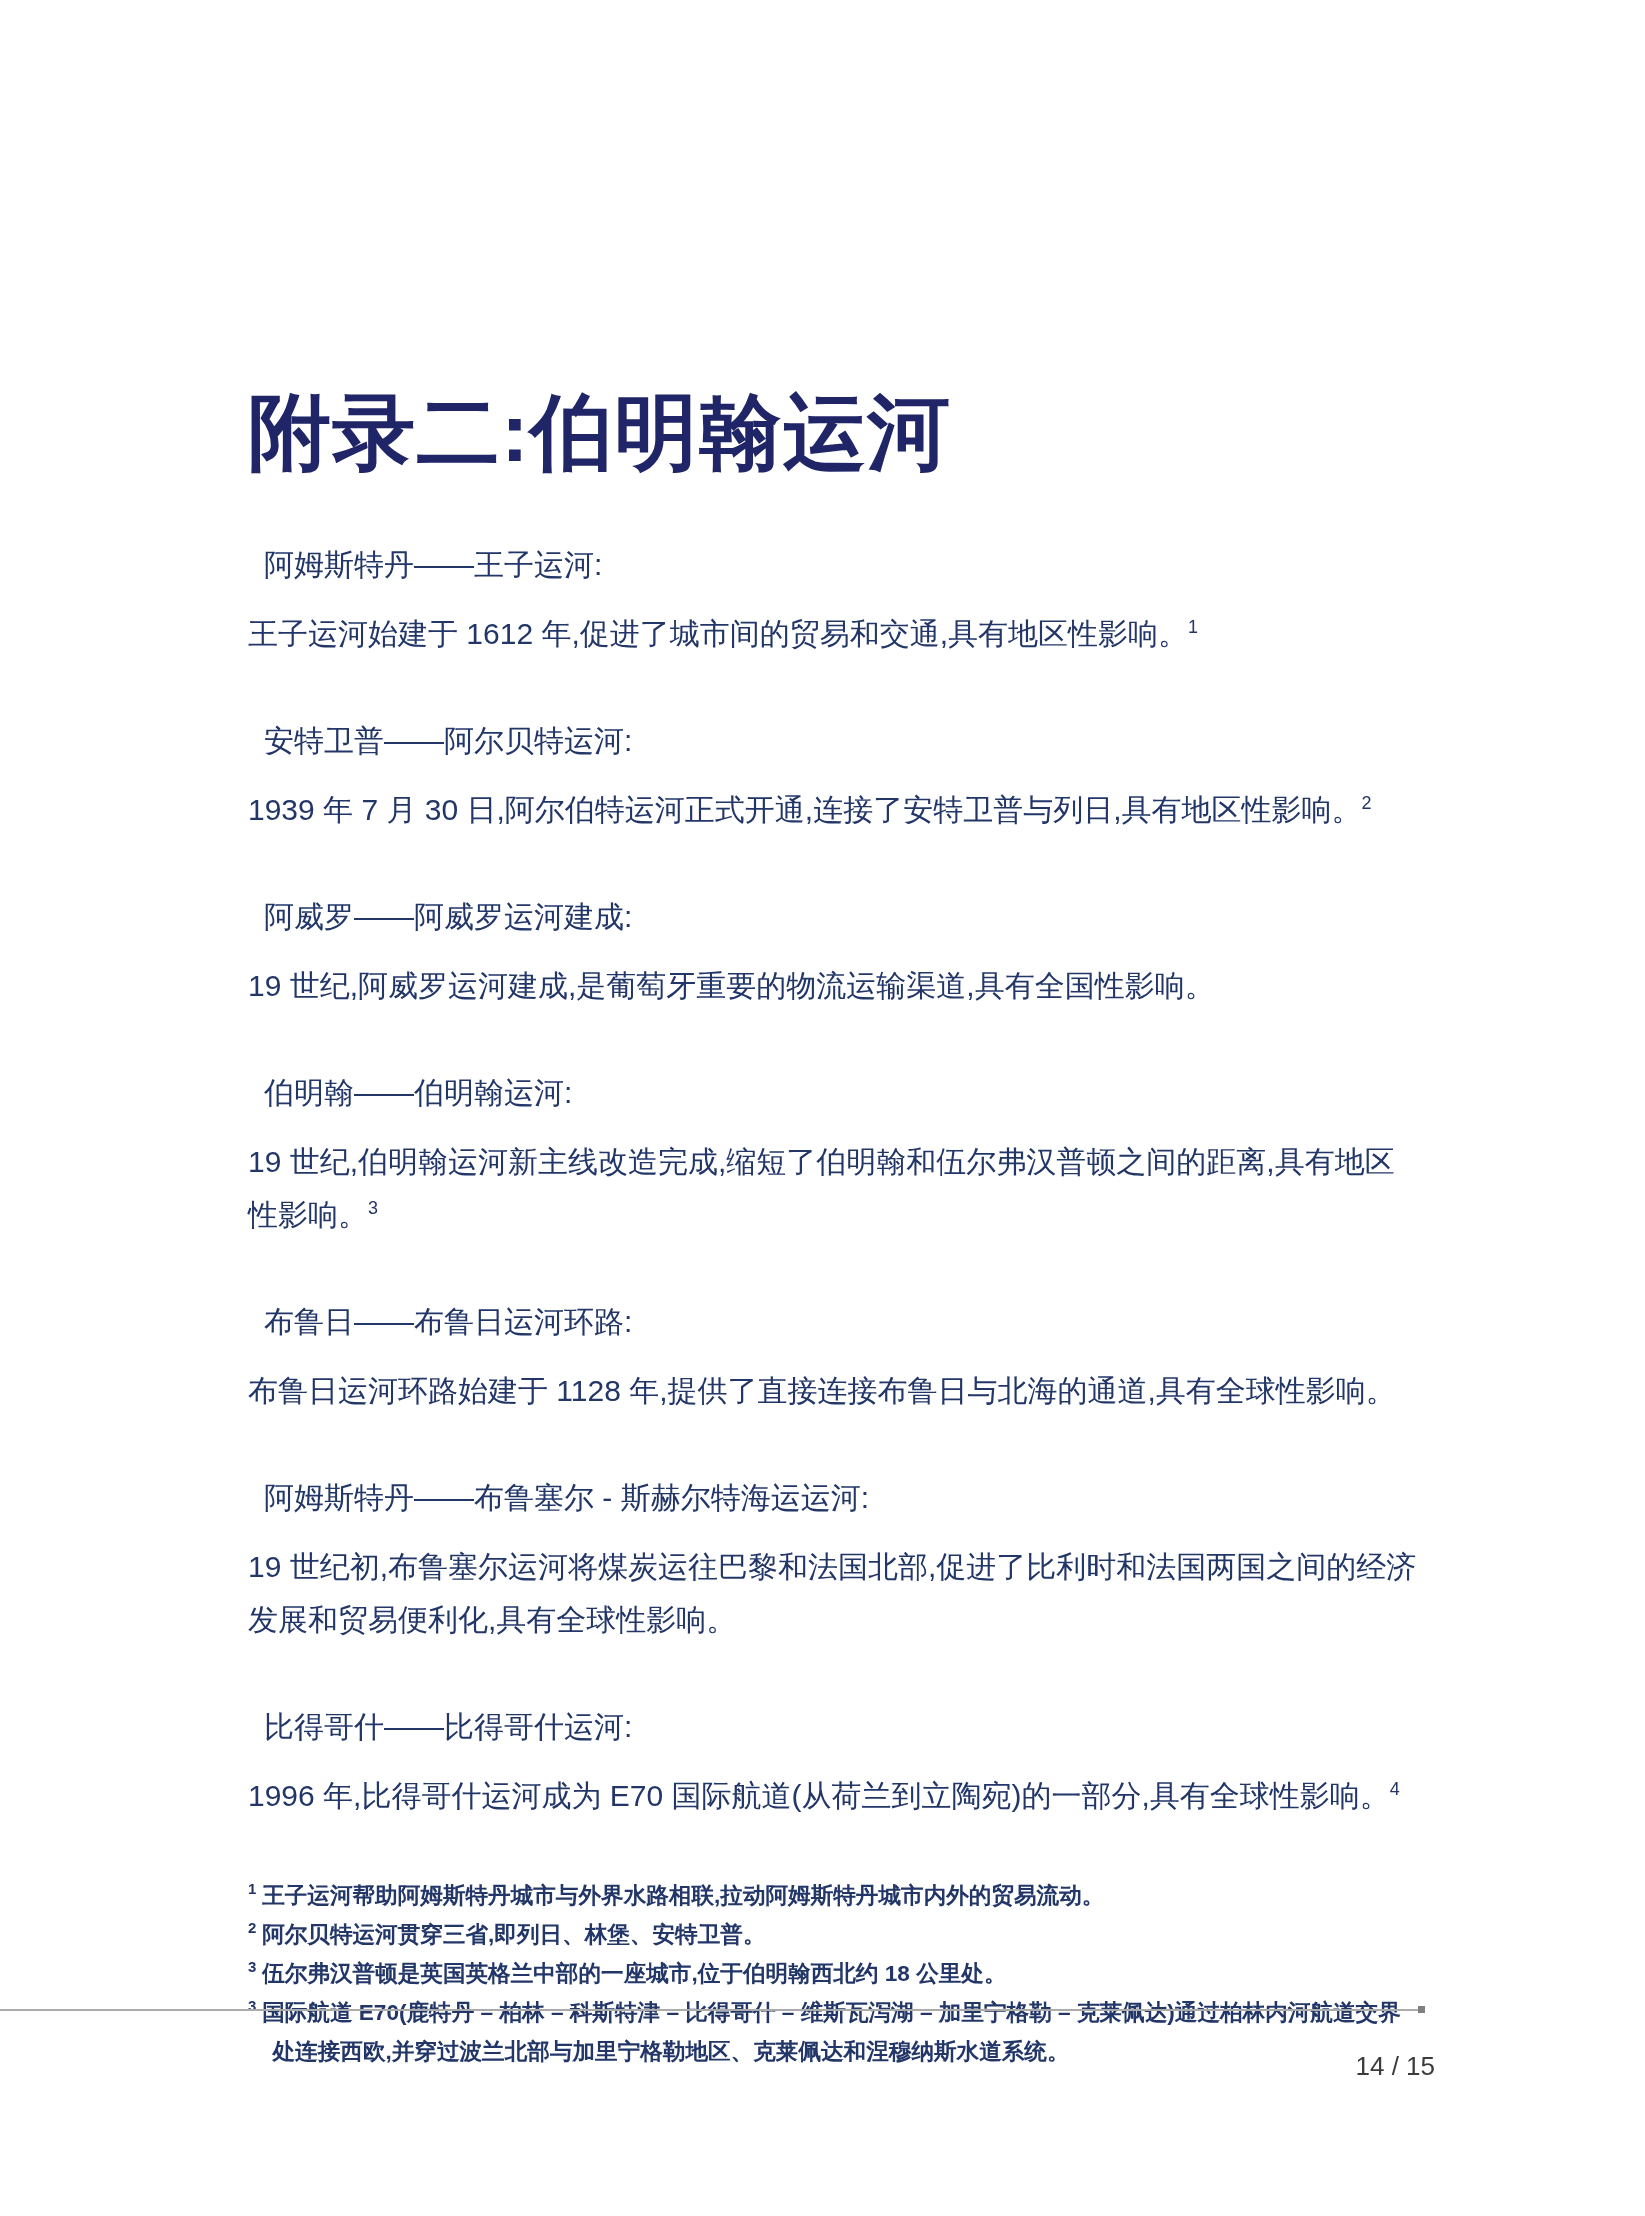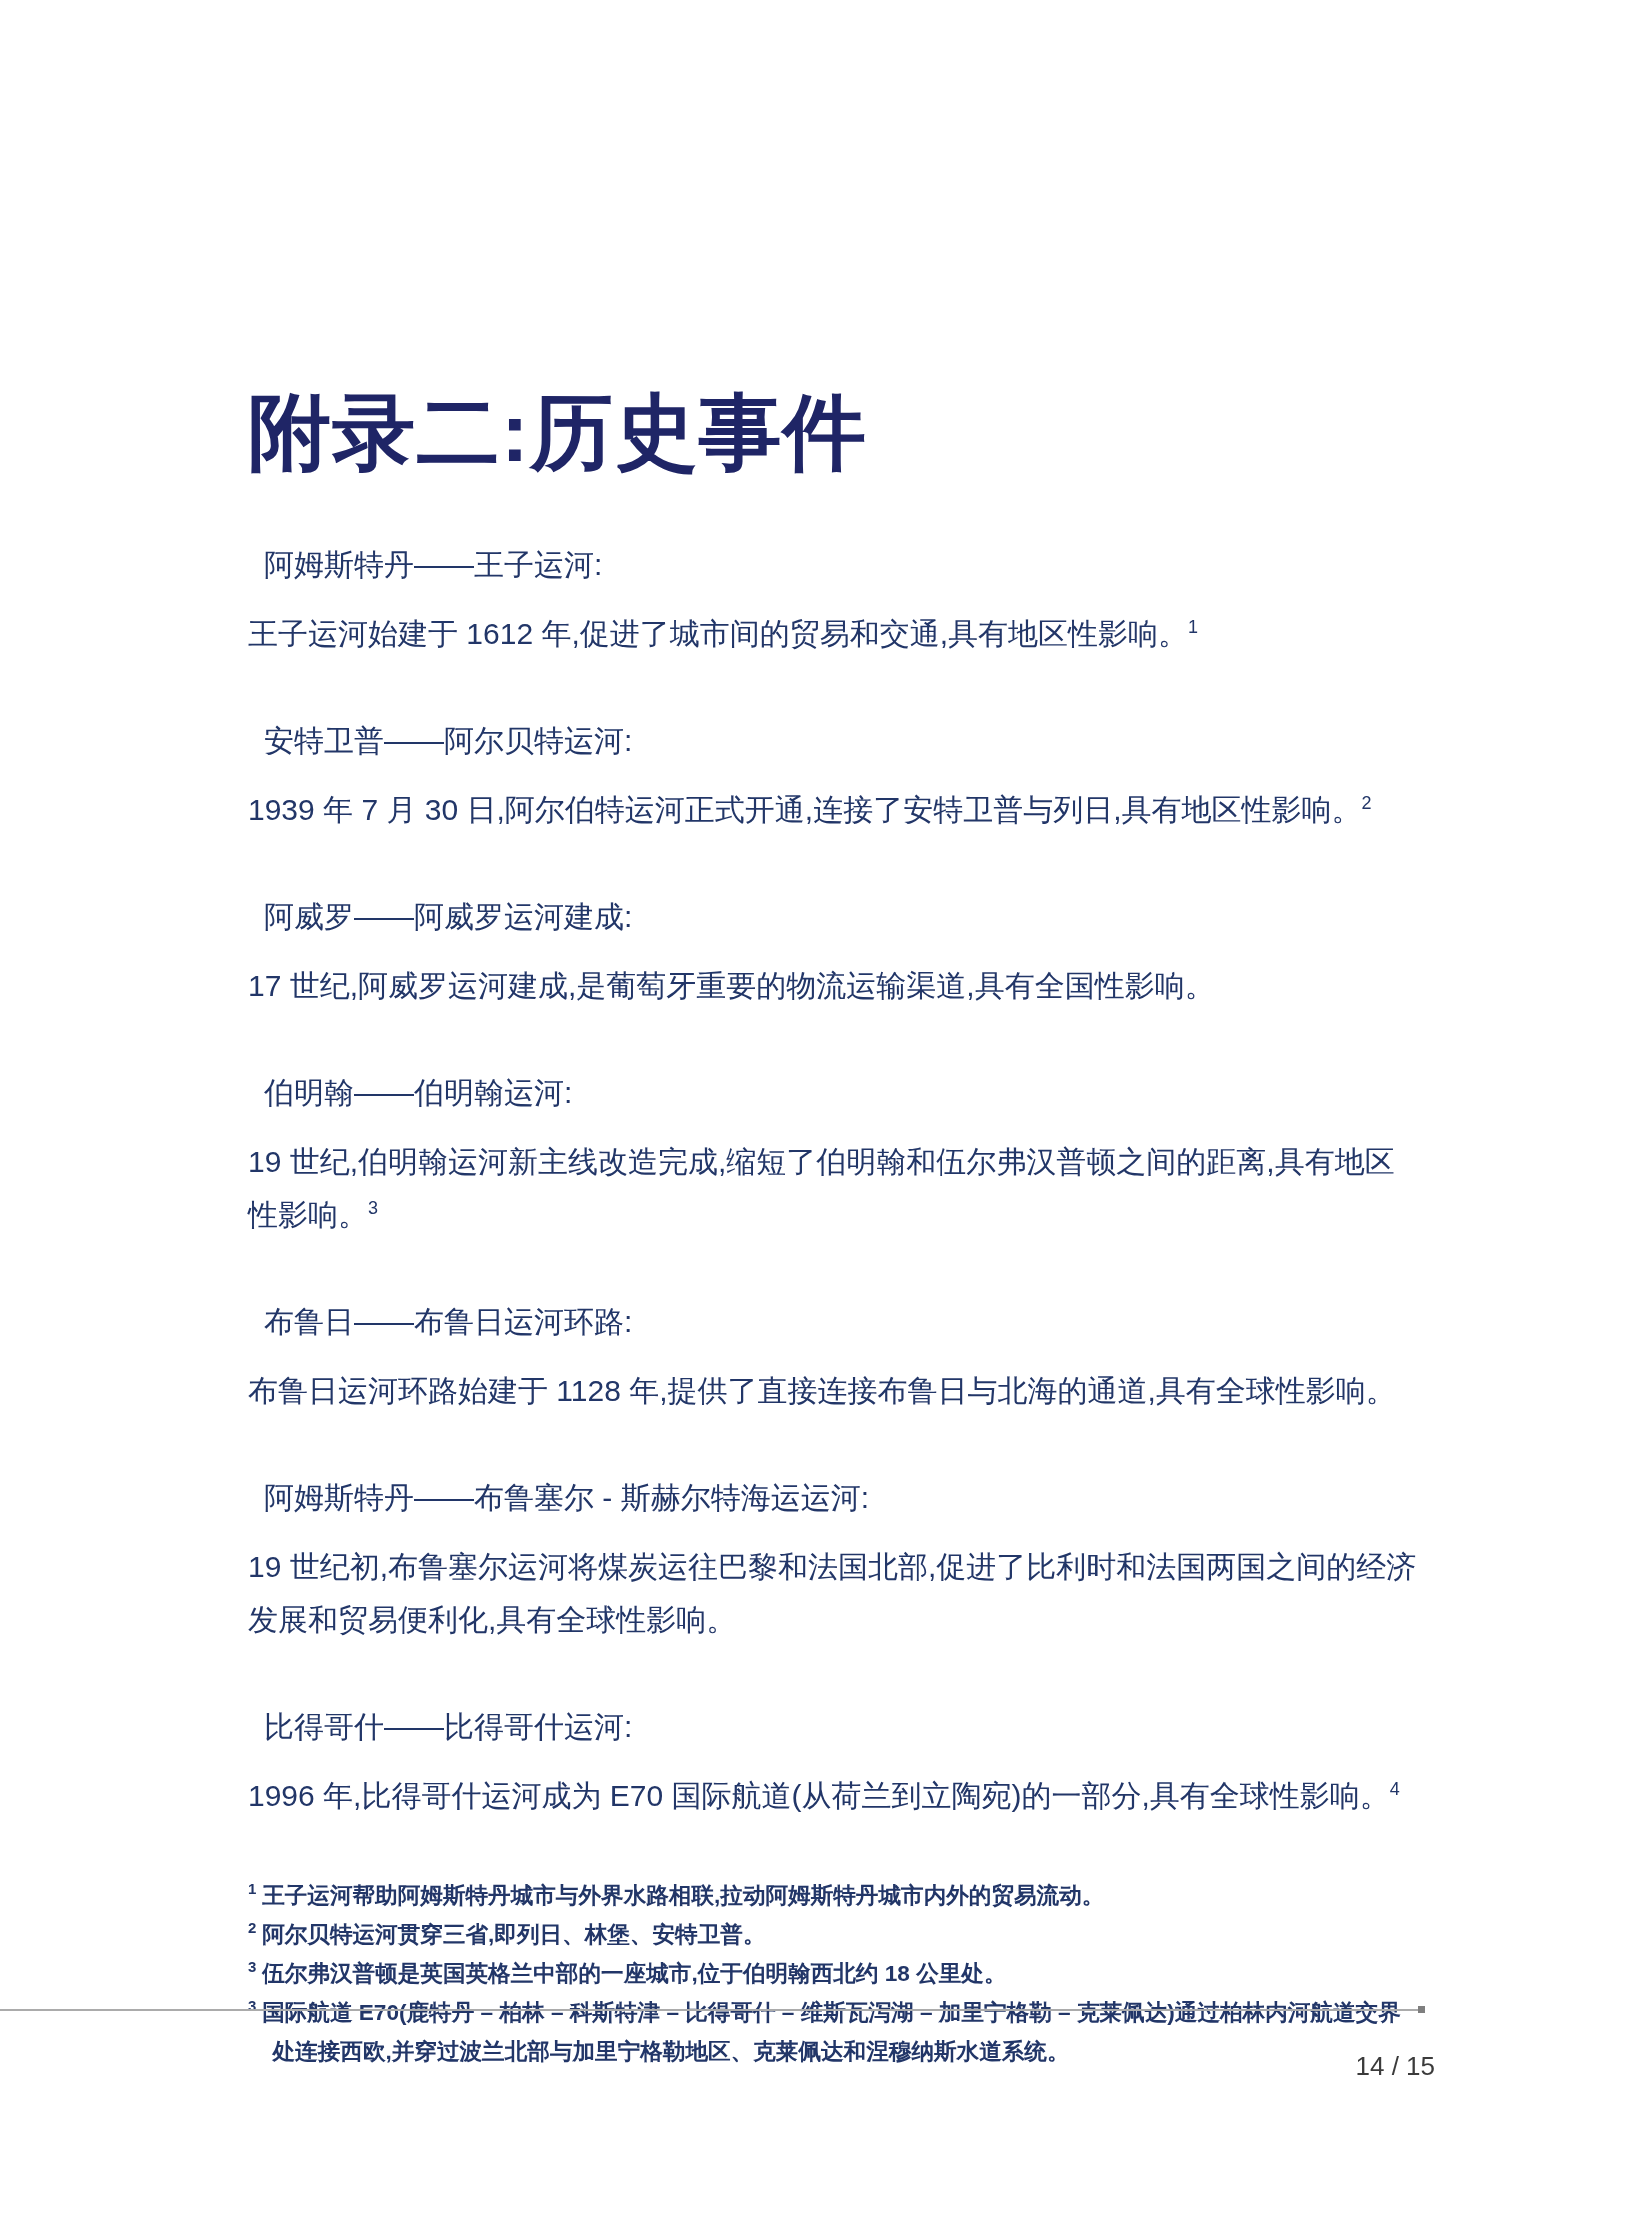--- a/index.html
+++ b/index.html
@@ -88,35 +88,35 @@
     line-height: 28px;
     color: #3B3B3B;
   }
 </style>
 </head>
 <body>
 
 <div class="page">
   <div class="content">
 
-    <h1 class="doc-title">附录二:历史事件</h1>
+    <h1 class="doc-title">附录二:伯明翰运河</h1>
 
     <section class="entry">
       <h3 class="entry-heading">阿姆斯特丹——王子运河:</h3>
       <p class="entry-body"><span>王子运河始建于 1612 年,促进了城市间的贸易和交通,具有地区性影响。</span><sup class="ref">1</sup></p>
     </section>
 
     <section class="entry">
       <h3 class="entry-heading">安特卫普——阿尔贝特运河:</h3>
       <p class="entry-body"><span>1939 年 7 月 30 日,阿尔伯特运河正式开通,连接了安特卫普与列日,具有地区性影响。</span><sup class="ref">2</sup></p>
     </section>
 
     <section class="entry">
       <h3 class="entry-heading">阿威罗——阿威罗运河建成:</h3>
-      <p class="entry-body"><span>17 世纪,阿威罗运河建成,是葡萄牙重要的物流运输渠道,具有全国性影响。</span></p>
+      <p class="entry-body"><span>19 世纪,阿威罗运河建成,是葡萄牙重要的物流运输渠道,具有全国性影响。</span></p>
     </section>
 
     <section class="entry">
       <h3 class="entry-heading">伯明翰——伯明翰运河:</h3>
       <p class="entry-body"><span>19 世纪,伯明翰运河新主线改造完成,缩短了伯明翰和伍尔弗汉普顿之间的距离,具有地区性影响。</span><sup class="ref">3</sup></p>
     </section>
 
     <section class="entry">
       <h3 class="entry-heading">布鲁日——布鲁日运河环路:</h3>
       <p class="entry-body"><span>布鲁日运河环路始建于 1128 年,提供了直接连接布鲁日与北海的通道,具有全球性影响。</span></p>

